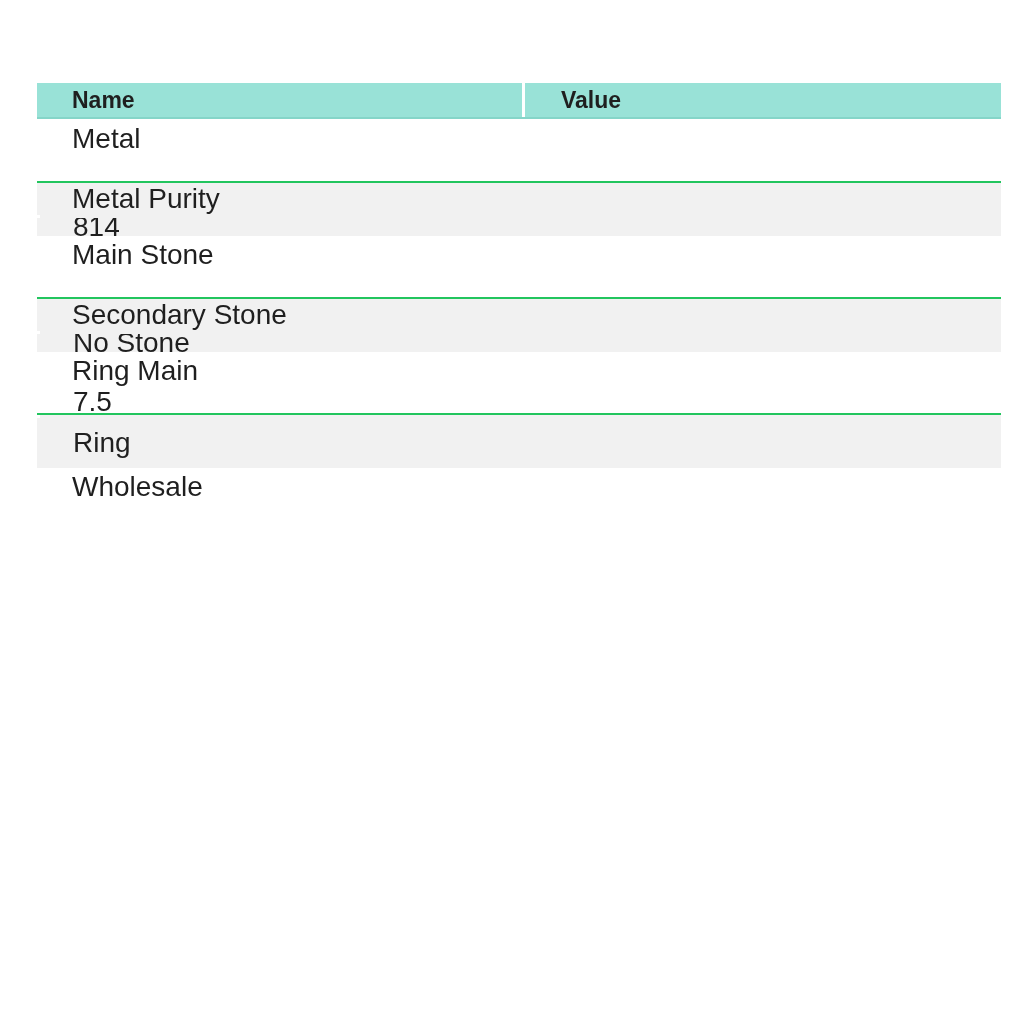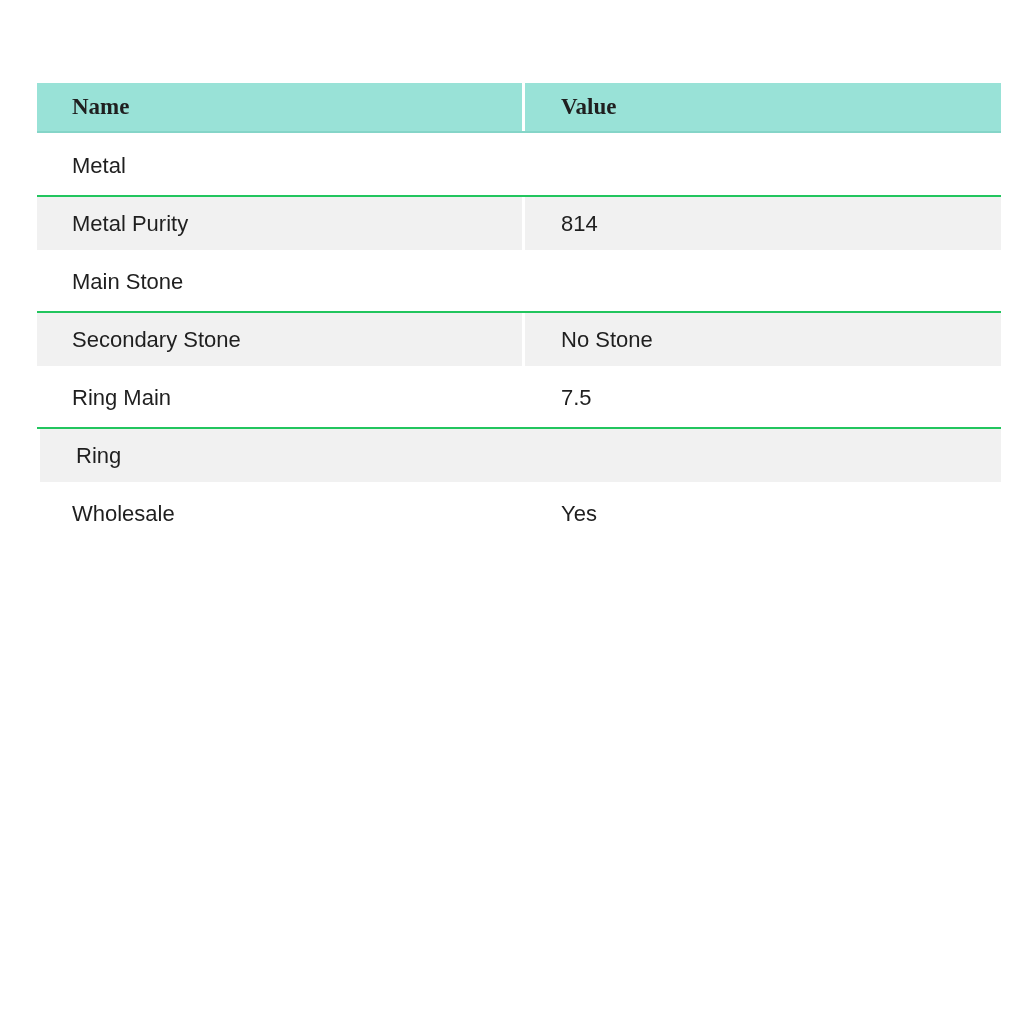--- a/index.html
+++ b/index.html
@@ -23,34 +23,34 @@
     left: 37px;
     top: 83px;
     width: 964px;
   }
   .row {
     display: flex;
     align-items: stretch;
     width: 100%;
   }
   .header-row {
-    height: 50px;
+    height: 36px;
     border-bottom: 2px solid var(--header-border);
-    font-family: Liberation Serif, serif;
   }
   .header-row .cell {
     background: var(--header-bg);
     font-weight: 600;
     font-size: 23px;
   }
   .table-body { margin-top: 4px; }
   .body-row {
     height: 58px;
     background: #ffffff;
-    font-size: 22px;
+    font-size: 28px;
+    flex-direction: column;
   }
   .body-row.striped {
     background: var(--stripe-bg);
     border-top: 2px solid #22c55e;
     border-bottom: 3px solid #ffffff;
   }
   .cell {
     display: flex;
     align-items: center;
     overflow: hidden;
@@ -136,19 +136,16 @@
       <div class="cell value-cell">
         <span>Ring</span>
       </div>
     </div>
 
     <div class="row body-row">
       <div class="cell name-cell">
         <span>Wholesale</span>
       </div>
       <div class="divider"></div>
-      <div class="cell value-cell">
-        <span>Yes</span>
-      </div>
     </div>
 
   </div>
 </div>
 
 </body></html>

